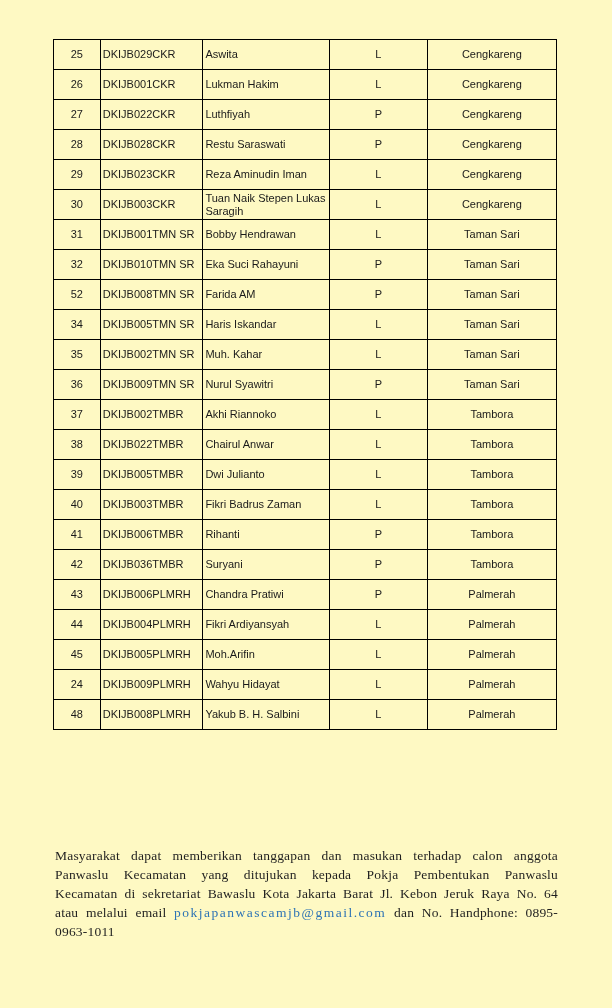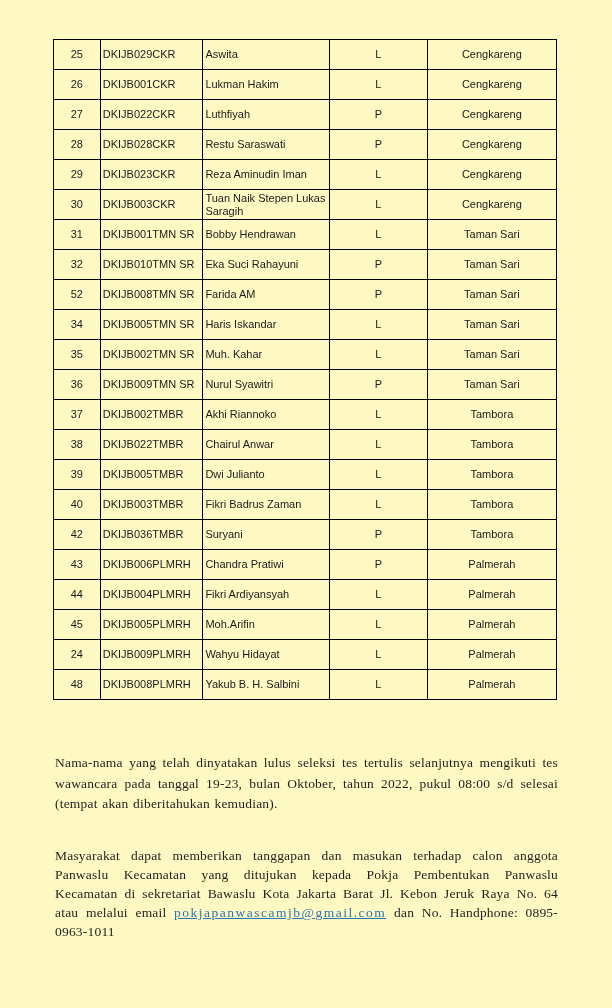--- a/index.html
+++ b/index.html
@@ -61,21 +61,20 @@
     line-height: 20.5px;
     word-spacing: 1px;
   }
   .para-feedback {
     top: 846px;
     line-height: 19px;
     word-spacing: 2.5px;
   }
   a.email-link {
     color: #2E74B5;
-    text-decoration: underline;
     letter-spacing: 1.5px;
     cursor: pointer;
   }
 </style>
 </head>
 <body>
 
 <div class="page">
 
   <table class="results">
@@ -193,20 +192,27 @@
           <td class="col-district">Tambora</td>
         </tr>
         <tr>
           <td class="col-no">40</td>
           <td class="col-code">DKIJB003TMBR</td>
           <td class="col-name">Fikri Badrus Zaman</td>
           <td class="col-gender">L</td>
           <td class="col-district">Tambora</td>
         </tr>
         <tr>
+          <td class="col-no">41</td>
+          <td class="col-code">DKIJB006TMBR</td>
+          <td class="col-name">Rihanti</td>
+          <td class="col-gender">P</td>
+          <td class="col-district">Tambora</td>
+        </tr>
+        <tr>
           <td class="col-no">42</td>
           <td class="col-code">DKIJB036TMBR</td>
           <td class="col-name">Suryani</td>
           <td class="col-gender">P</td>
           <td class="col-district">Tambora</td>
         </tr>
         <tr>
           <td class="col-no">43</td>
           <td class="col-code">DKIJB006PLMRH</td>
           <td class="col-name">Chandra Pratiwi</td>
@@ -237,17 +243,16 @@
         <tr>
           <td class="col-no">48</td>
           <td class="col-code">DKIJB008PLMRH</td>
           <td class="col-name">Yakub B. H. Salbini</td>
           <td class="col-gender">L</td>
           <td class="col-district">Palmerah</td>
         </tr>
       </tbody>
   </table>
 
-  <p class="para para-interview">Nama-nama yang telah dinyatakan lulus seleksi tes  tertulis selanjutnya  mengikuti tes wawancara pada tanggal 19-23, bulan Oktober, tahun 2022, pukul 08:00 s/d selesai (tempat akan diberitahukan kemudian).</p>
 
   <p class="para para-feedback"><span>Masyarakat dapat memberikan tanggapan dan masukan terhadap calon anggota Panwaslu Kecamatan yang ditujukan kepada Pokja Pembentukan Panwaslu Kecamatan di sekretariat Bawaslu Kota Jakarta Barat Jl. Kebon Jeruk Raya No. 64 atau melalui email </span><a class="email-link">pokjapanwascamjb@gmail.com</a><span> dan No. Handphone: 0895-0963-1011</span></p>
 
 </div>
 
 </body></html>

